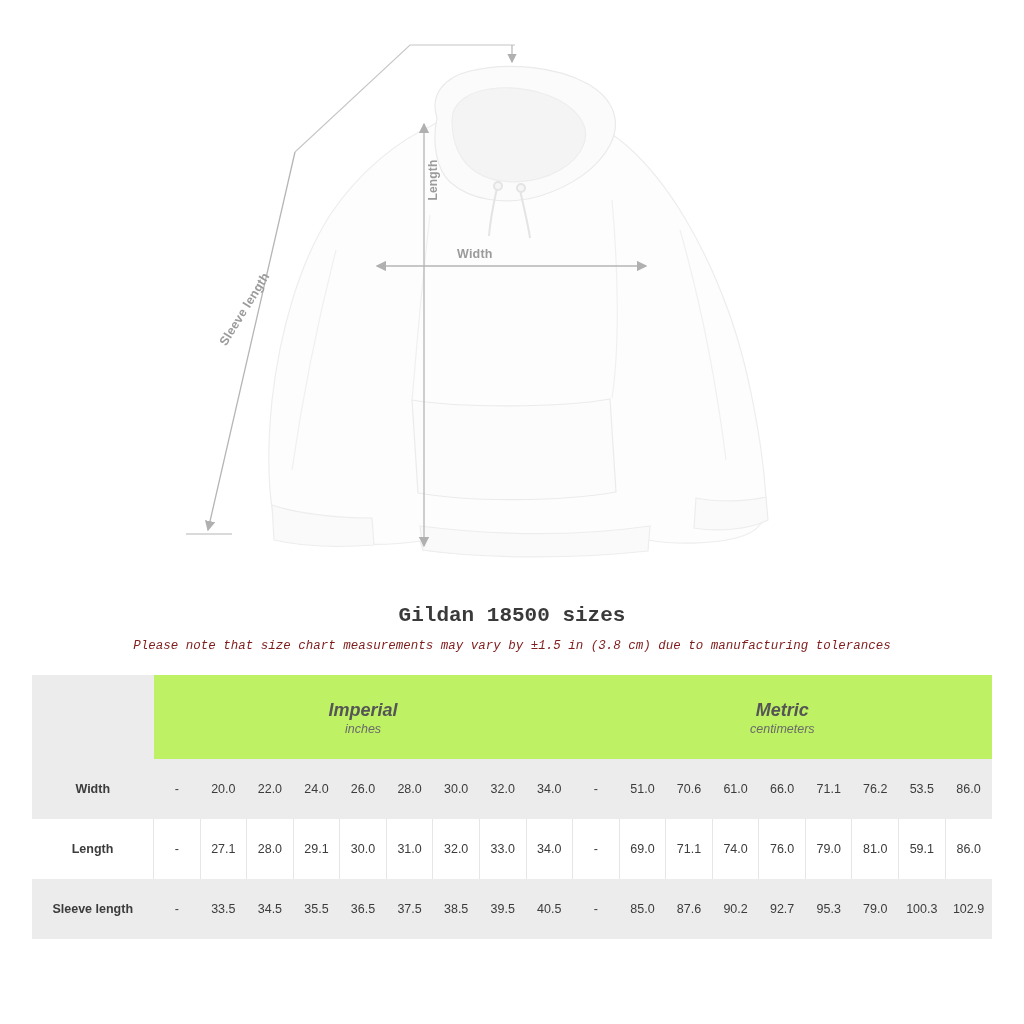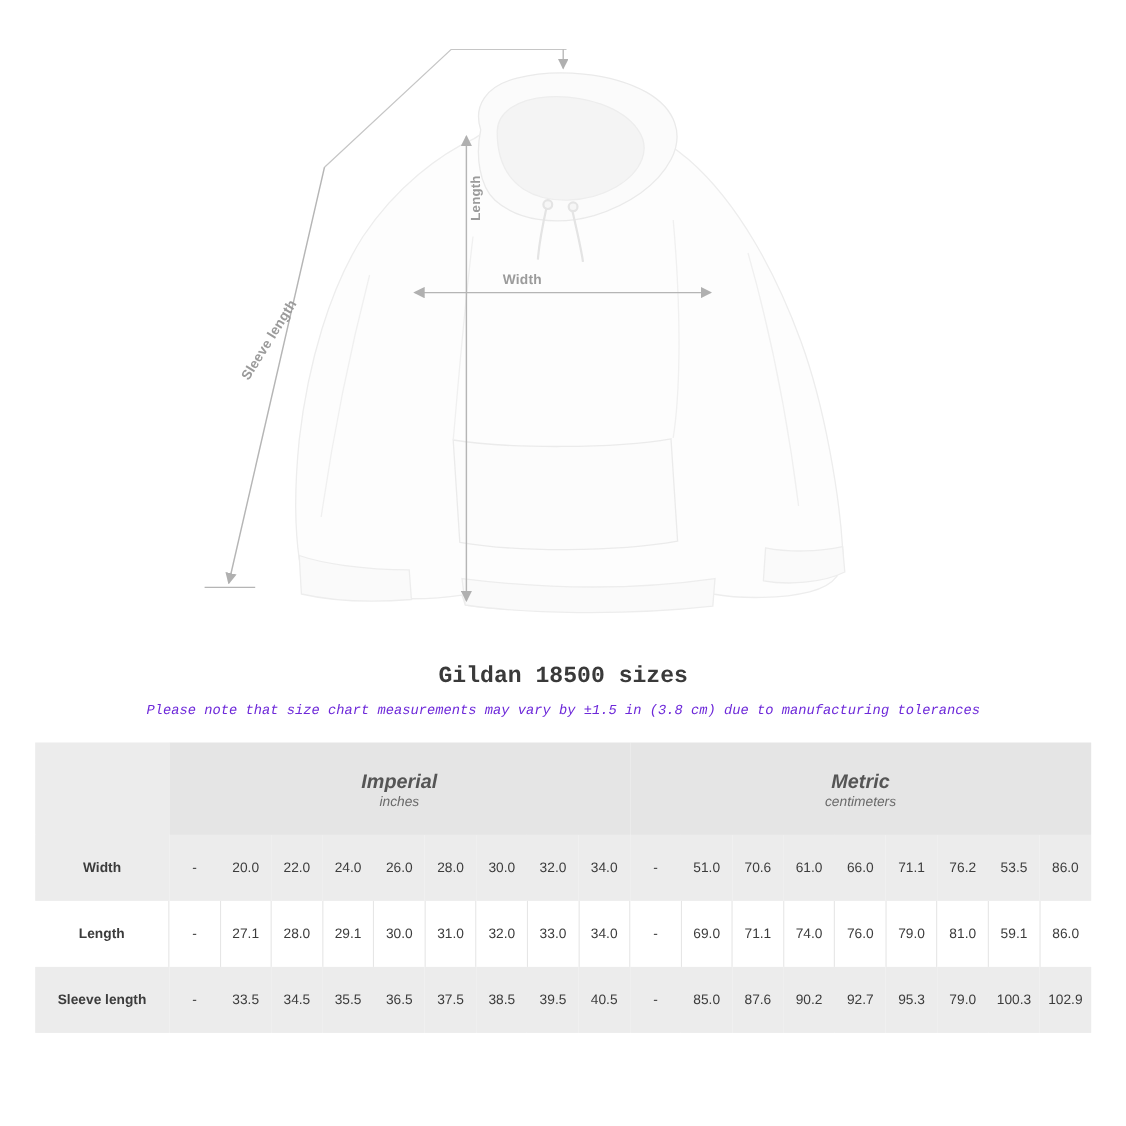--- a/index.html
+++ b/index.html
@@ -66,21 +66,21 @@
   }
   .chart-title {
     font-size: 21px;
     font-weight: bold;
     color: #3a3a3a;
     margin: 0;
   }
   .chart-note {
     font-size: 12.5px;
     font-style: italic;
-    color: #6d28d9;
+    color: #7f1d1d;
     margin-top: 12px;
   }
 
   
   .table-wrap {
     margin: 22px 32px 0 32px;
   }
   table.size-table {
     border-collapse: collapse;
     width: 960px;
@@ -90,21 +90,21 @@
   table.size-table th {
     border: none;
     text-align: center;
     font-size: 12.5px;
     color: #3c3c3c;
   }
 
   
   .unit-cell {
     height: 82px;
-    background: #e5e5e5;
+    background: #bef264;
     vertical-align: middle;
   }
   .unit-name {
     font-size: 18px;
     font-style: italic;
     font-weight: bold;
     color: #555555;
     line-height: 1.35;
   }
   .unit-sub {

